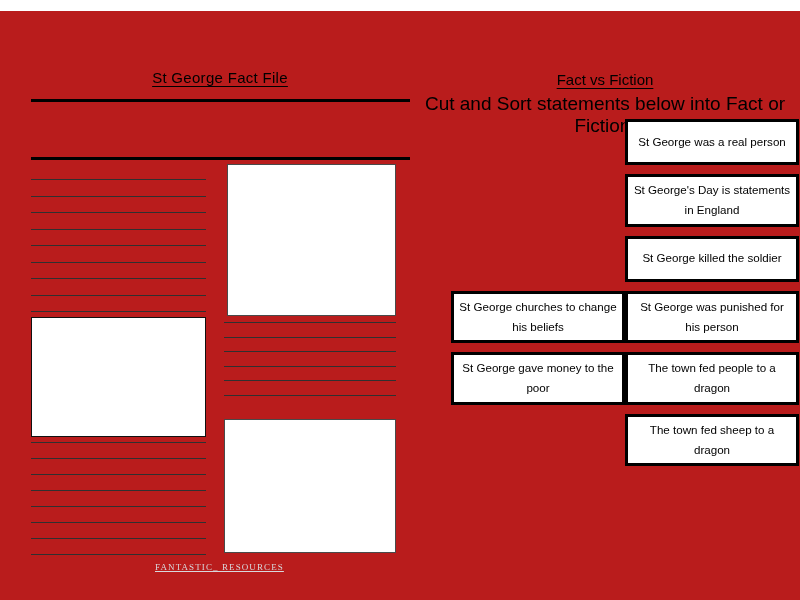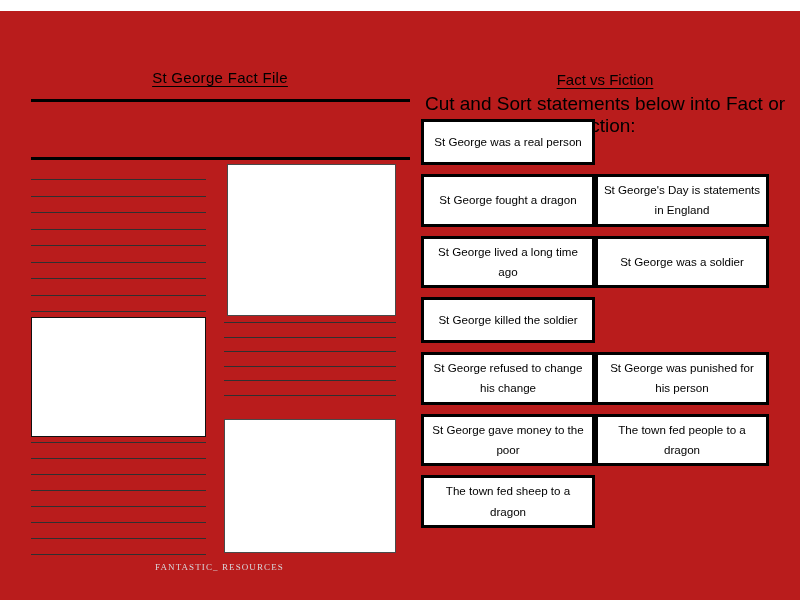--- a/index.html
+++ b/index.html
@@ -97,23 +97,23 @@
   }
 
   .cards {
     position: absolute;
     left: 0px;
     top: 108px;
     width: 390px;
   }
   .card-row {
     display: flex;
-    justify-content: flex-start;
+    justify-content: flex-end;
     margin-bottom: 9px;
-    padding: 0 11px 0 11px;
+    padding: 0 1px 0 11px;
     box-sizing: border-box;
   }
   .card {
     width: 174px;
     min-height: 46px;
     border: 3px solid #000;
     box-sizing: border-box;
     background: #fff;
     display: flex;
     align-items: center;
@@ -127,21 +127,21 @@
   
   .watermark {
     position: absolute;
     top: 551px;
     font-family: "Liberation Serif", serif;
     font-size: 9px;
     letter-spacing: 1.1px;
     color: #d8d8dc;
     white-space: nowrap;
   }
-  .watermark.wm-left  { left: 155px; }
+  .watermark.wm-left  { left: 155px; text-decoration: underline; }
 </style>
 </head>
 <body>
 
 <div class="page">
 
   <div class="factfile">
 
     <div class="ff-title">St George Fact File </div>
 
@@ -191,32 +191,27 @@
 
     <div class="fvf-title">Fact vs Fiction</div>
 
     <div class="fvf-sub">Cut and Sort statements below into Fact or Fiction:</div>
 
     <div class="cards" id="cards-container">
         <div class="card-row">
           <div class="card">St George was a real person</div>
         </div>
         <div class="card-row">
-          <div class="card">St George fought a dragon</div>
           <div class="card">St George's Day is statements in England</div>
         </div>
         <div class="card-row">
-          <div class="card">St George lived a long time ago</div>
-          <div class="card">St George was a soldier</div>
-        </div>
-        <div class="card-row">
           <div class="card">St George killed the soldier</div>
         </div>
         <div class="card-row">
-          <div class="card">St George refused to change his change</div>
+          <div class="card">St George churches to change his beliefs</div>
           <div class="card">St George was punished for his person</div>
         </div>
         <div class="card-row">
           <div class="card">St George gave money to the poor</div>
           <div class="card">The town fed people to a dragon</div>
         </div>
         <div class="card-row">
           <div class="card">The town fed sheep to a dragon</div>
         </div>
       </div>

